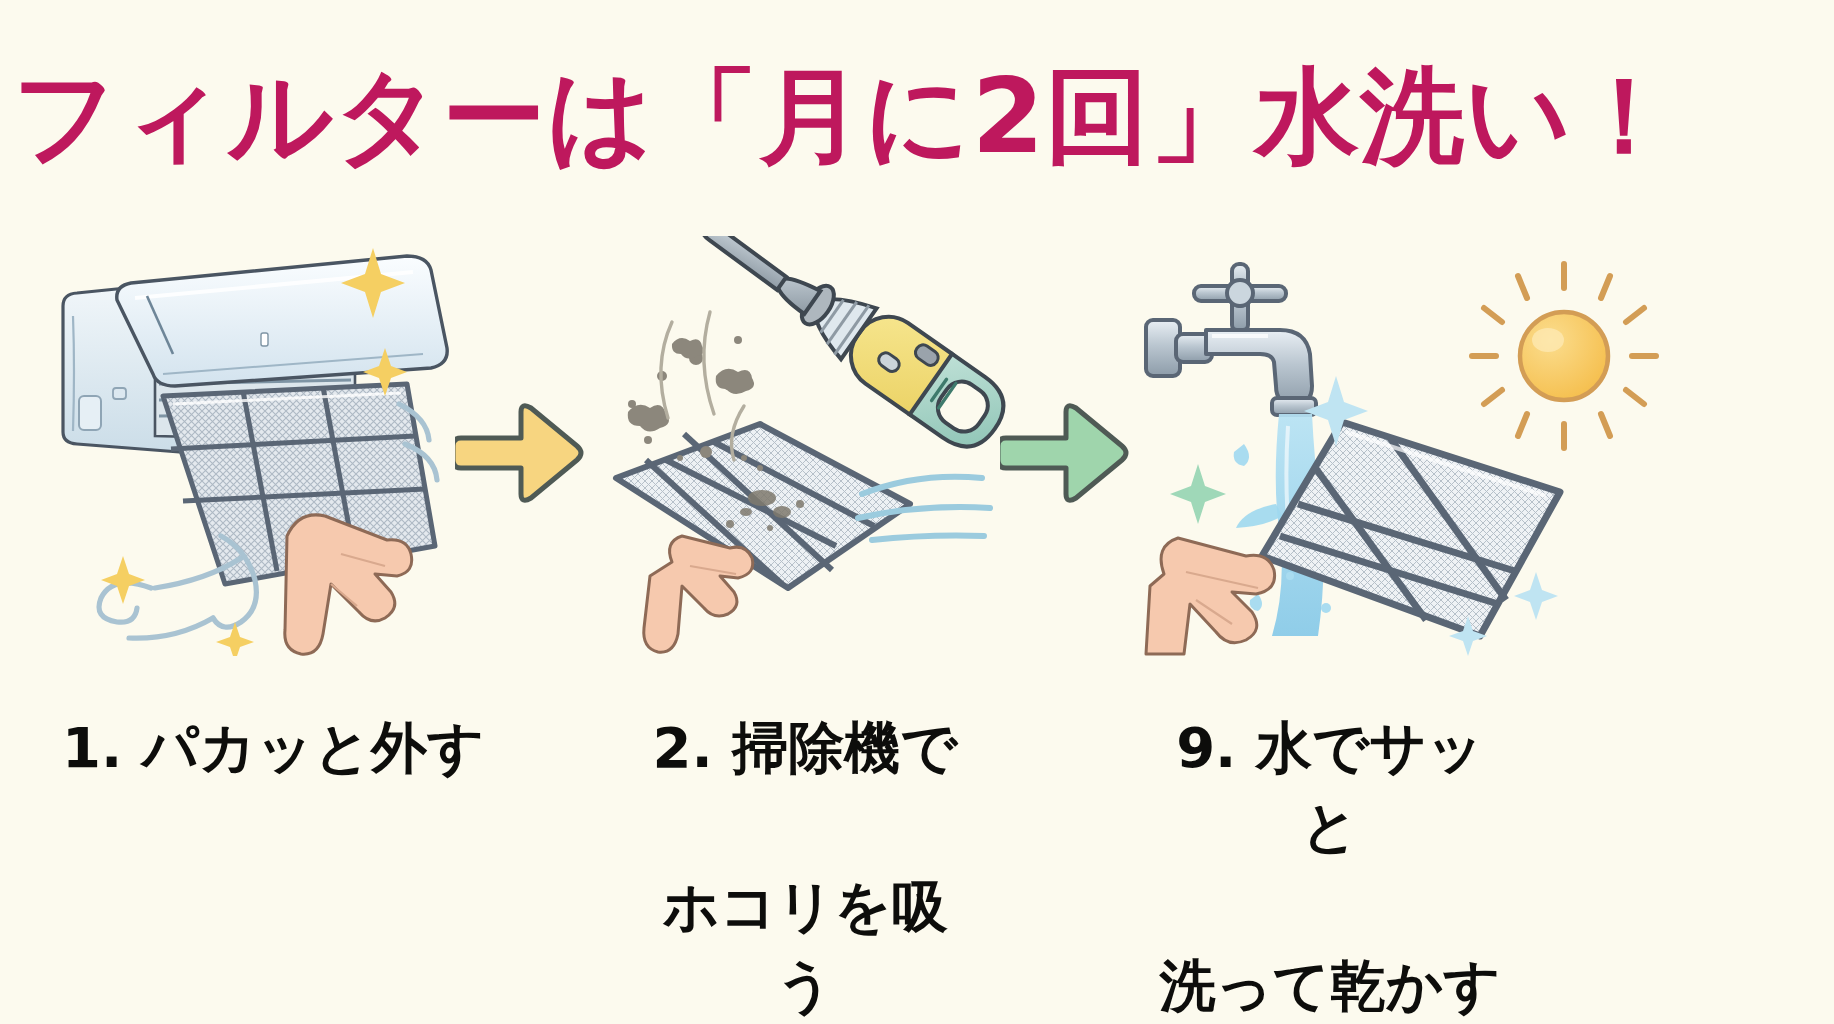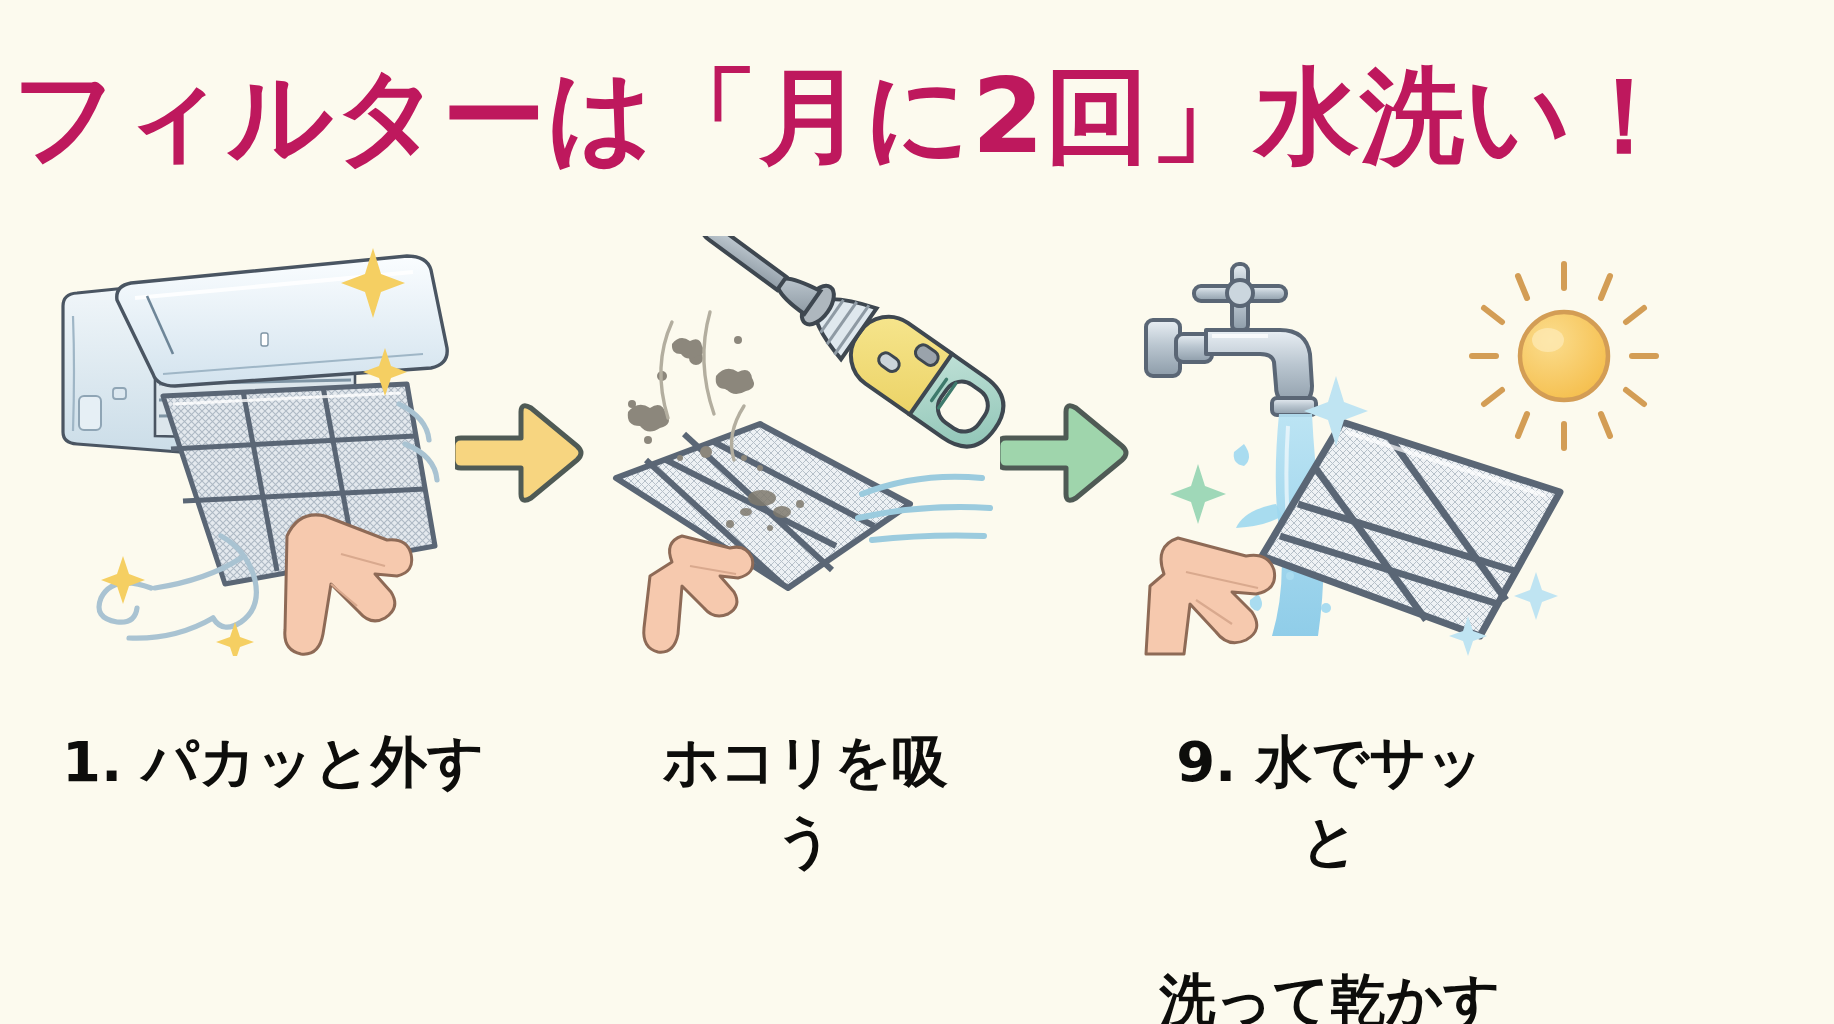--- a/index.html
+++ b/index.html
@@ -63,21 +63,21 @@
     width: 130px;
     height: 110px;
   }
   #arrow-1 { left: 455px; }
   #arrow-2 { left: 1000px; }
   .arrow svg { display: block; width: 100%; height: 100%; }
 
   
   #captions {
     position: absolute;
-    top: 642px;
+    top: 628px;
     left: 0;
     width: 1604px;
     height: 260px;
   }
   .caption {
     position: absolute;
     top: 0;
     font-size: 56px;
     line-height: 1.42;
     font-weight: 800;
@@ -395,20 +395,21 @@
     <svg viewBox="0 0 130 110" xmlns="http://www.w3.org/2000/svg">
       <path d="M6 40 L66 40 L66 14 Q66 4 76 10 L122 48 Q130 55 122 62 L76 100 Q66 106 66 96 L66 70 L6 70 Q-2 70 -2 62 L-2 48 Q-2 40 6 40 Z" fill="#9FD5AC" stroke="#4F5A55" stroke-width="5" stroke-linejoin="round"></path>
     </svg>
   </div>
 
   <div id="captions">
     <div class="caption" id="caption-1">
       <span class="line">1. パカッと外す</span>
     </div>
     <div class="caption" id="caption-2">
+      <span class="line">2. 掃除機で</span>
       <span class="line">ホコリを吸う</span>
     </div>
     <div class="caption" id="caption-3">
       <span class="line">9. 水でサッと</span>
       <span class="line">洗って乾かす</span>
     </div>
   </div>
 
 </div>
 

